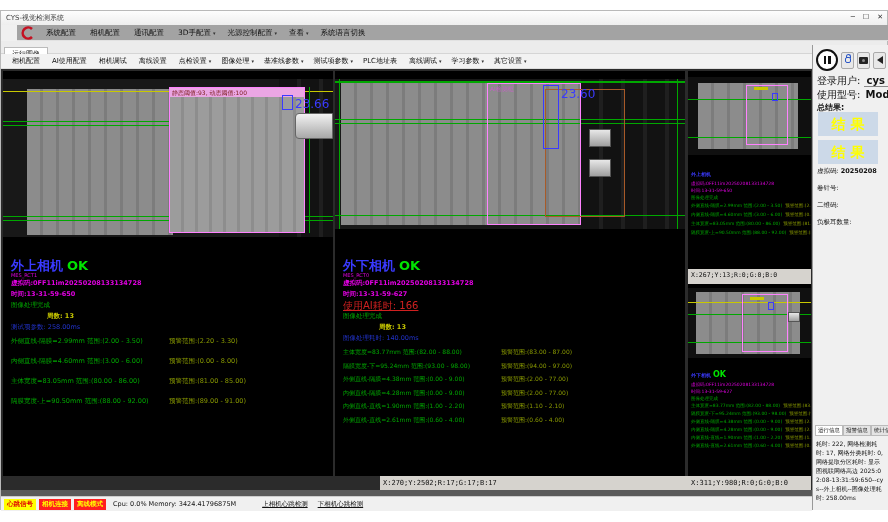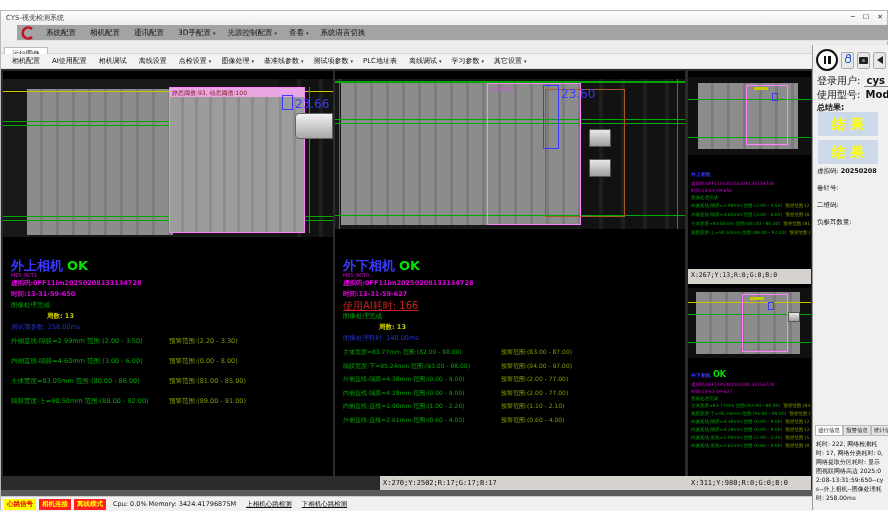--- a/index.html
+++ b/index.html
@@ -376,21 +376,21 @@
   </div>
 
   <div class="statusbar">
     <span style="display:flex;">
 
     <span class="badge">心跳信号</span>
           <span class="badge">相机连接</span>
           <span class="badge">离线模式</span>
         </span>
     <span class="cpu">Cpu: 0.0% Memory: 3424.41796875M</span>
-    <span style="display:flex;">
+    <span style="display:flex;margin-left:16px;">
 
     <span class="hlink">上相机心跳检测</span>
           <span class="hlink">下相机心跳检测</span>
         </span>
   </div>
 
 </div>
 
 <div class="sidebar">
   <div class="sbbtns">

